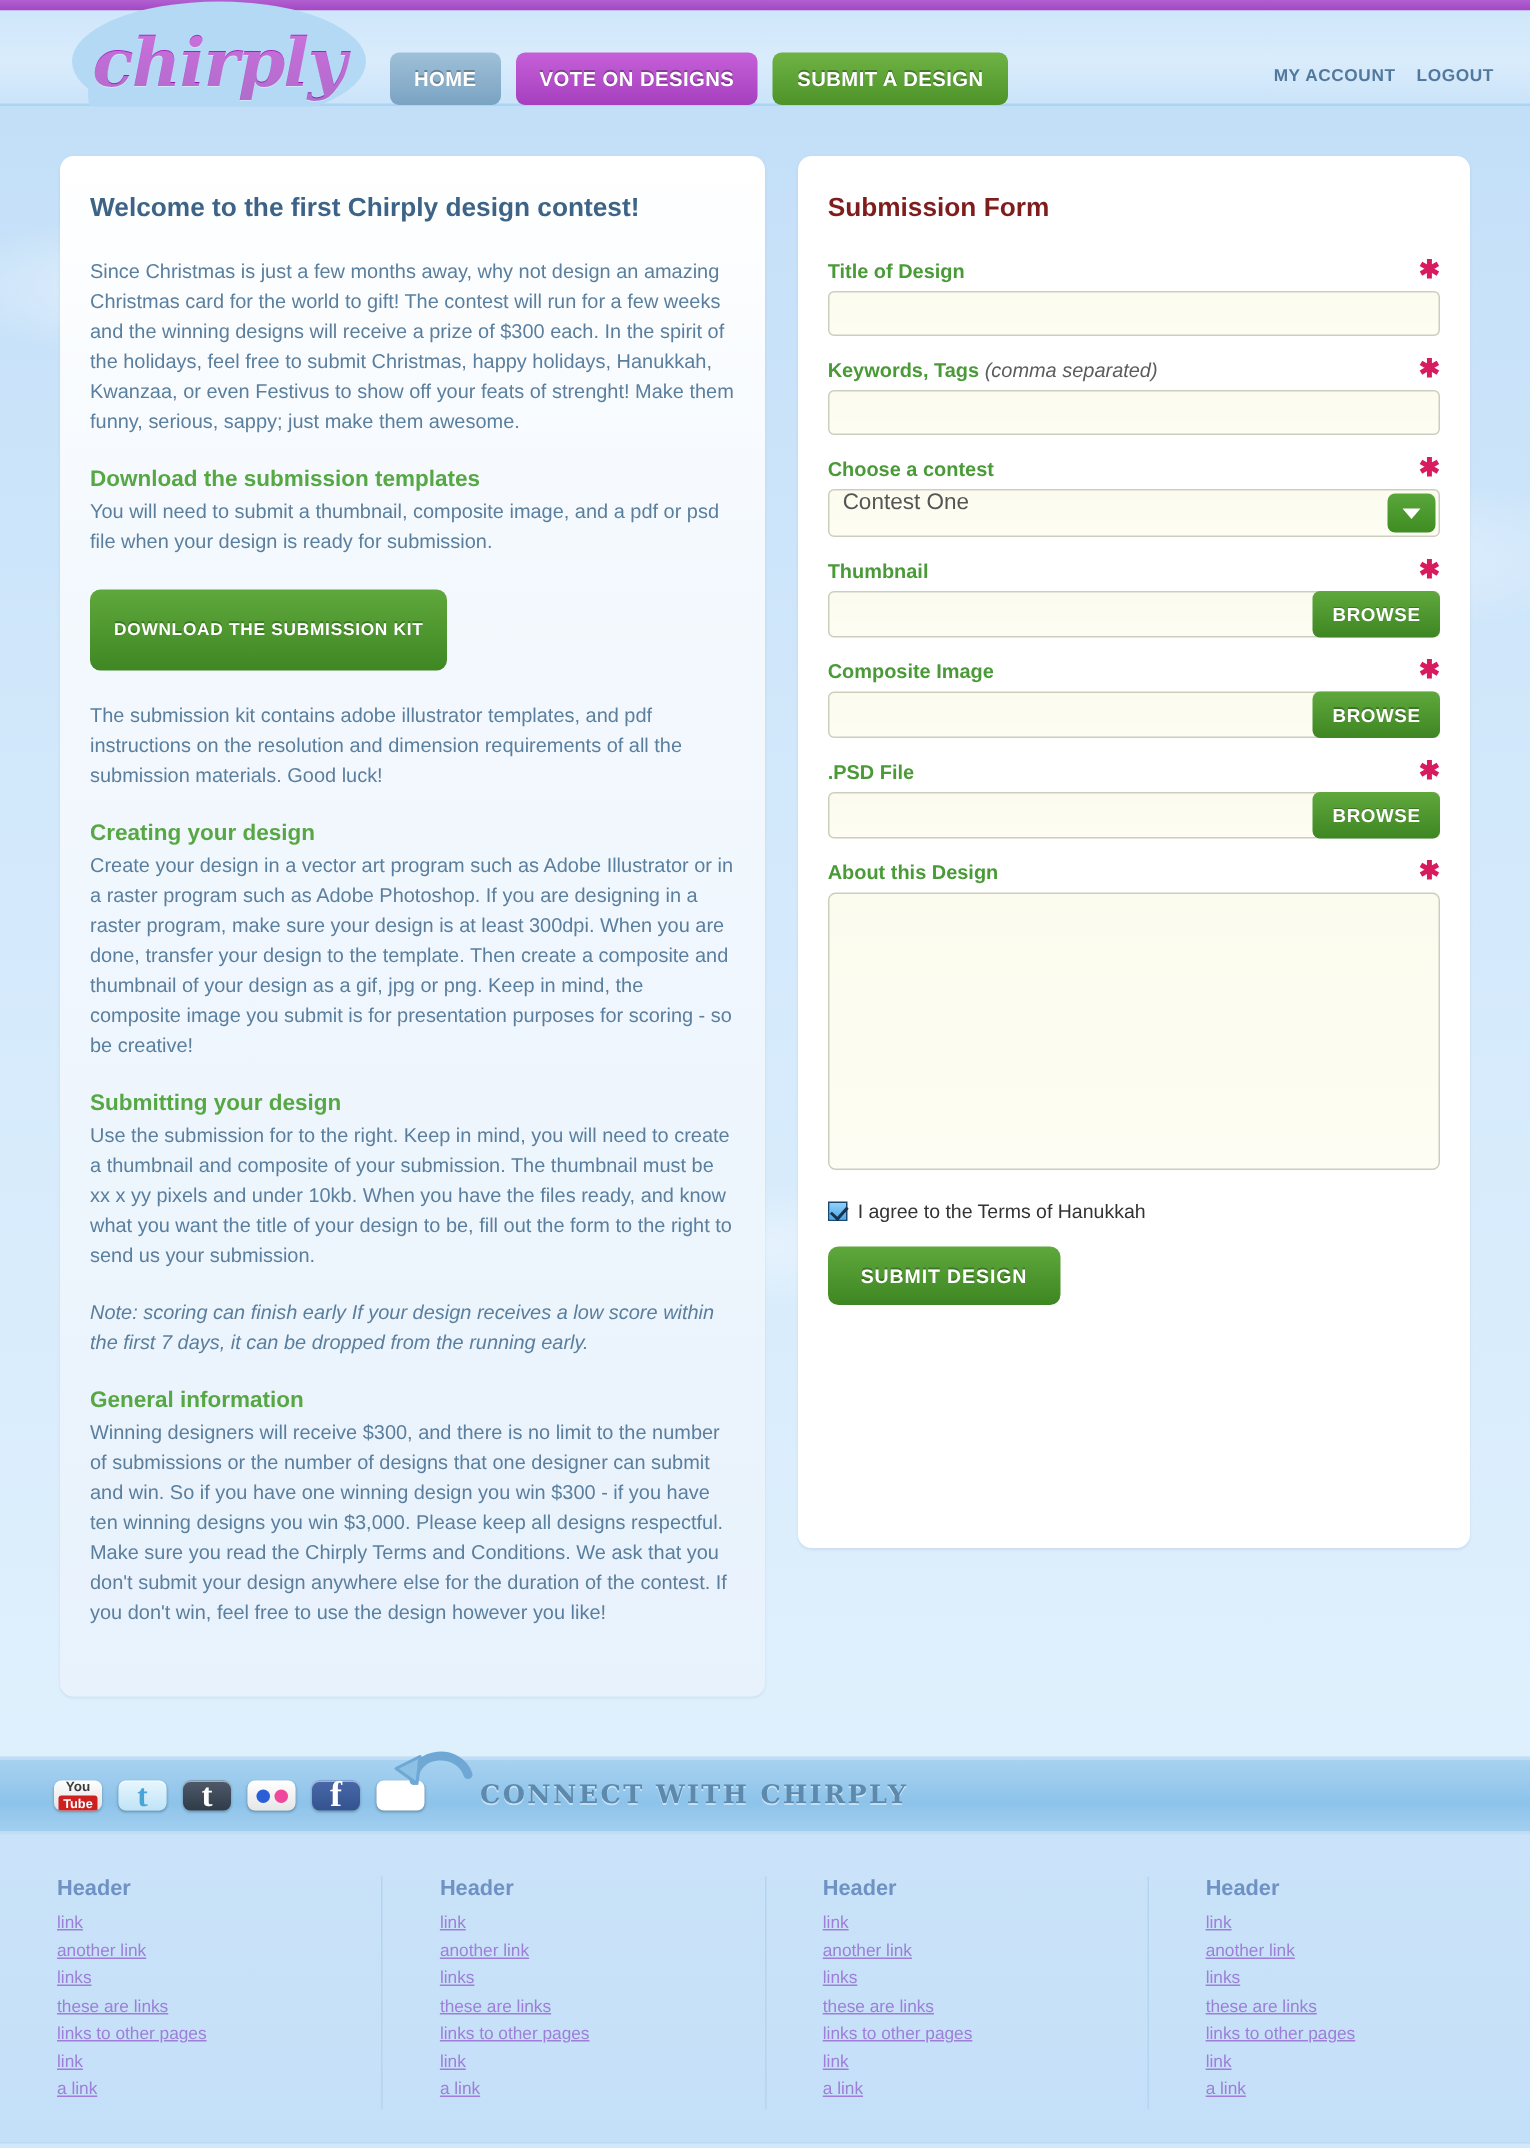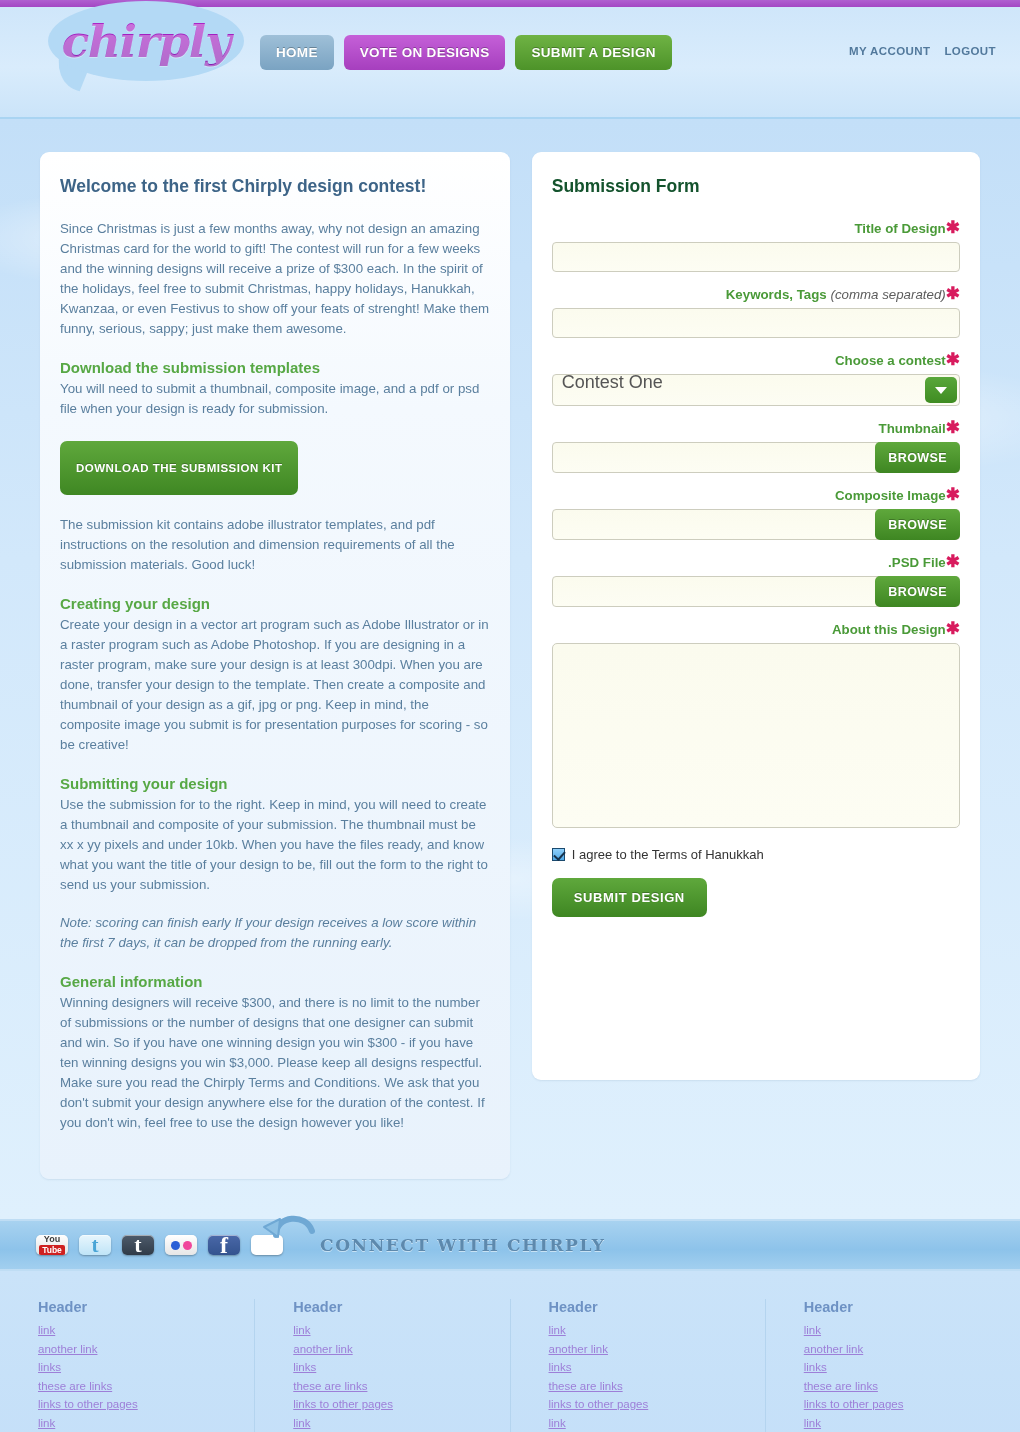--- a/index.html
+++ b/index.html
@@ -15,21 +15,21 @@
 
   
   .top-bar {
     height: 7px;
     background: linear-gradient(to bottom, #b05fd0, #a347c4);
     width: 100%;
   }
 
   
   .header {
-    height: 112px;
+    height: 64px;
     position: relative;
     background: linear-gradient(to bottom, #cfe6fa 0%, #d9ecfc 55%, #cbe4f9 100%);
     border-bottom: 2px solid #a9d4f2;
   }
   .logo-wrap {
     position: absolute;
     left: 48px; top: -6px;
     width: 200px; height: 92px;
   }
   .logo-bubble {
@@ -162,27 +162,27 @@
     width: 458px;
     background: #ffffff;
     border-radius: 9px;
     padding: 24px 20px 30px 20px;
     box-shadow: 0 1px 2px rgba(40,80,120,0.10);
     min-height: 928px;
   }
   .form-title {
     font-size: 17.5px;
     font-weight: bold;
-    color: #14532d;
+    color: #7f1d1d;
     margin-bottom: 24px;
   }
   .field { margin-bottom: 15px; }
   .field-label-row {
     display: flex;
-    justify-content: flex-end;
+    justify-content: space-between;
     align-items: baseline;
     margin-bottom: 6px;
   }
   .field-label {
     font-size: 13.3px;
     font-weight: bold;
     color: #4a9a38;
   }
   .field-label .note {
     font-weight: normal;
@@ -208,21 +208,21 @@
     outline: none;
   }
   .sel-wrap { position: relative; }
   .sel-input {
     width: 100%;
     height: 32px;
     background: linear-gradient(to bottom, #fbfbee, #fdfdf3);
     border: 1px solid #cdcdbe;
     border-radius: 4px;
     padding: 0 44px 16px 9px;
-    font-size: 18px;
+    font-size: 15px;
     color: #555;
     display: flex; align-items: center;
     cursor: pointer;
   }
   .sel-arrow {
     position: absolute;
     right: 3px; top: 3px;
     width: 32px; height: 26px;
     background: linear-gradient(to bottom, #59a73b, #3f8c22);
     border-radius: 5px;

